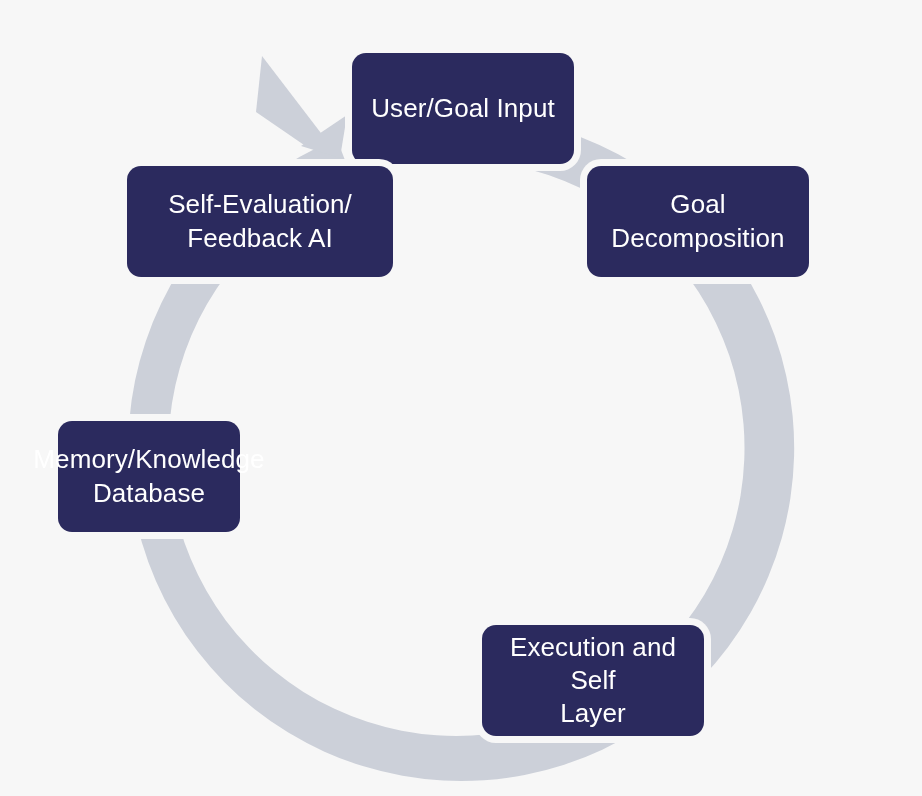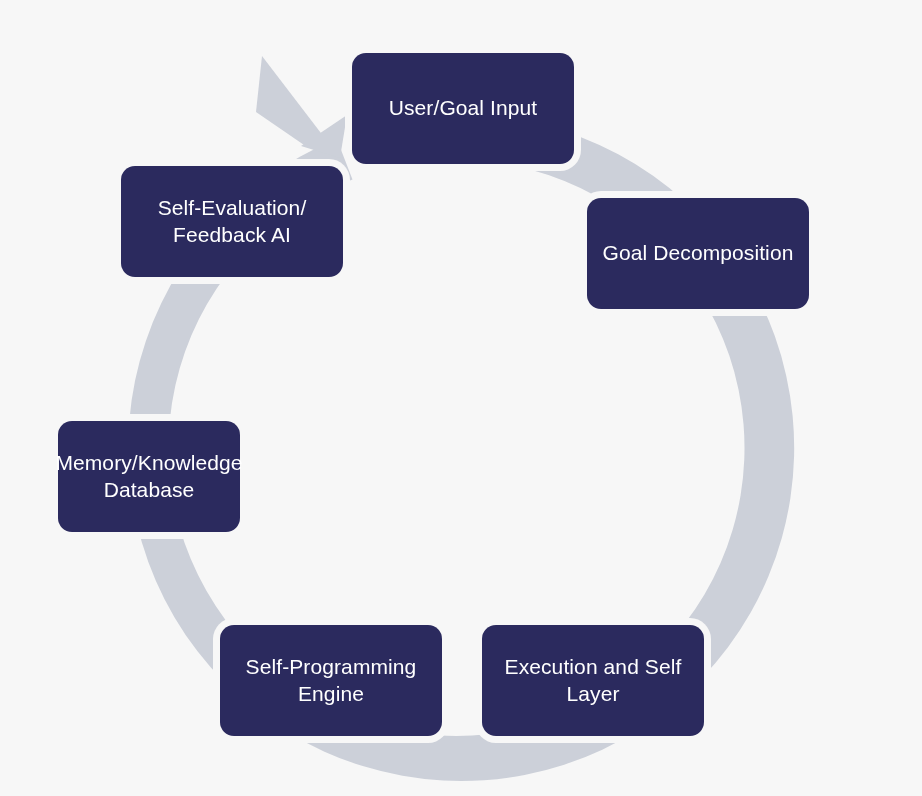--- a/index.html
+++ b/index.html
@@ -30,21 +30,21 @@
     position: absolute;
     box-sizing: border-box;
     background: #2b2a5e;
     border-radius: 14px;
     color: #ffffff;
     display: flex;
     align-items: center;
     justify-content: center;
     text-align: center;
     padding: 6px 14px;
-    font-size: 21px;
+    font-size: 26px;
     line-height: 1.28;
     letter-spacing: 0.1px;
     font-weight: 400;
     box-shadow: 0 0 0 7px #f7f7f7;
     z-index: 3;
   }
   .node-label {
     white-space: pre-line;
     display: block;
   }
@@ -67,38 +67,34 @@
 
       <path fill="#ccd0d9" d="M 340 158 L 262 56 L 256 112 L 307 147 Z"></path>
       <path fill="#ccd0d9" d="M 340 158 L 347 115 L 301 146 Z"></path>
     </g>
   </svg>
 
   <div class="node" style="left:352px; top:53px; width:222px; height:111px;">
     <span class="node-label">User/Goal Input</span>
   </div>
 
-  <div class="node" style="left:587px; top:166px; width:222px; height:111px;margin-top:32px;">
+  <div class="node" style="left:587px; top:166px; width:222px; height:111px;">
     <span class="node-label">Goal Decomposition</span>
   </div>
 
 
   <div class="node" style="left:482px; top:625px; width:222px; height:111px;">
     <span class="node-label">Execution and Self
 Layer</span>
   </div>
 
-  <div class="node" style="left:220px; top:625px; width:222px; height:111px;">
-    <span class="node-label">Self-Programming
-Engine</span>
-  </div>
 
   <div class="node" style="left:58px; top:421px; width:182px; height:111px;align-items:center;">
     <span class="node-label">Memory/Knowledge
 Database</span>
   </div>
 
-  <div class="node" style="left:121px; top:166px; width:222px; height:111px;">
+  <div class="node" style="left:127px; top:166px; width:266px; height:111px;">
     <span class="node-label">Self-Evaluation/
 Feedback AI</span>
   </div>
 
 </div>
 
 </body></html>

